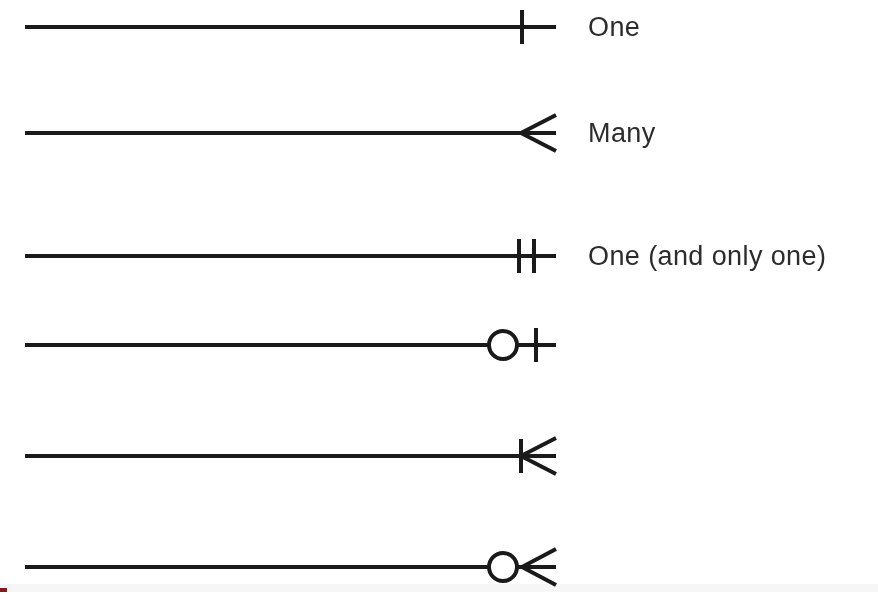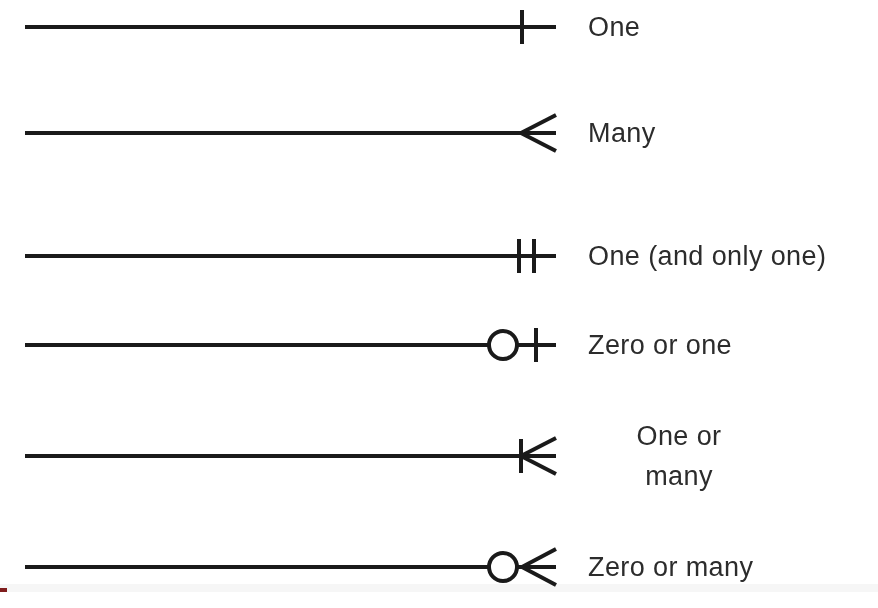--- a/index.html
+++ b/index.html
@@ -88,38 +88,34 @@
         <line x1="534" y1="19" x2="534" y2="53" stroke="#1a1a1a" stroke-width="4"></line>
       </svg>
       <div class="row-label">One (and only one)</div>
     </div>
     <div class="row" style="top: 309px;">
       <svg width="578" height="72" viewBox="0 0 578 72" class="row-symbol">
         <line x1="25" y1="36" x2="556" y2="36" stroke="#1a1a1a" stroke-width="4"></line>
         <circle cx="503" cy="36" r="14" fill="#ffffff" stroke="#1a1a1a" stroke-width="4"></circle>
         <line x1="536" y1="19" x2="536" y2="53" stroke="#1a1a1a" stroke-width="4"></line>
       </svg>
-      <div class="row-label">Zero or one</div>
     </div>
     <div class="row" style="top: 420px;">
       <svg width="578" height="72" viewBox="0 0 578 72" class="row-symbol">
         <line x1="25" y1="36" x2="556" y2="36" stroke="#1a1a1a" stroke-width="4"></line>
         <g>
           <line x1="521" y1="36" x2="556" y2="18" stroke="#1a1a1a" stroke-width="4"></line>
           <line x1="521" y1="36" x2="556" y2="54" stroke="#1a1a1a" stroke-width="4"></line>
         </g>
         <line x1="521" y1="19" x2="521" y2="53" stroke="#1a1a1a" stroke-width="4"></line>
       </svg>
-      <div class="row-label two-line">One or
-many</div>
     </div>
     <div class="row" style="top: 531px;">
       <svg width="578" height="72" viewBox="0 0 578 72" class="row-symbol">
         <line x1="25" y1="36" x2="556" y2="36" stroke="#1a1a1a" stroke-width="4"></line>
         <g>
           <line x1="522" y1="36" x2="556" y2="18" stroke="#1a1a1a" stroke-width="4"></line>
           <line x1="522" y1="36" x2="556" y2="54" stroke="#1a1a1a" stroke-width="4"></line>
         </g>
         <circle cx="503" cy="36" r="14" fill="#ffffff" stroke="#1a1a1a" stroke-width="4"></circle>
       </svg>
-      <div class="row-label">Zero or many</div>
     </div>
   </div>
 
 </body></html>

